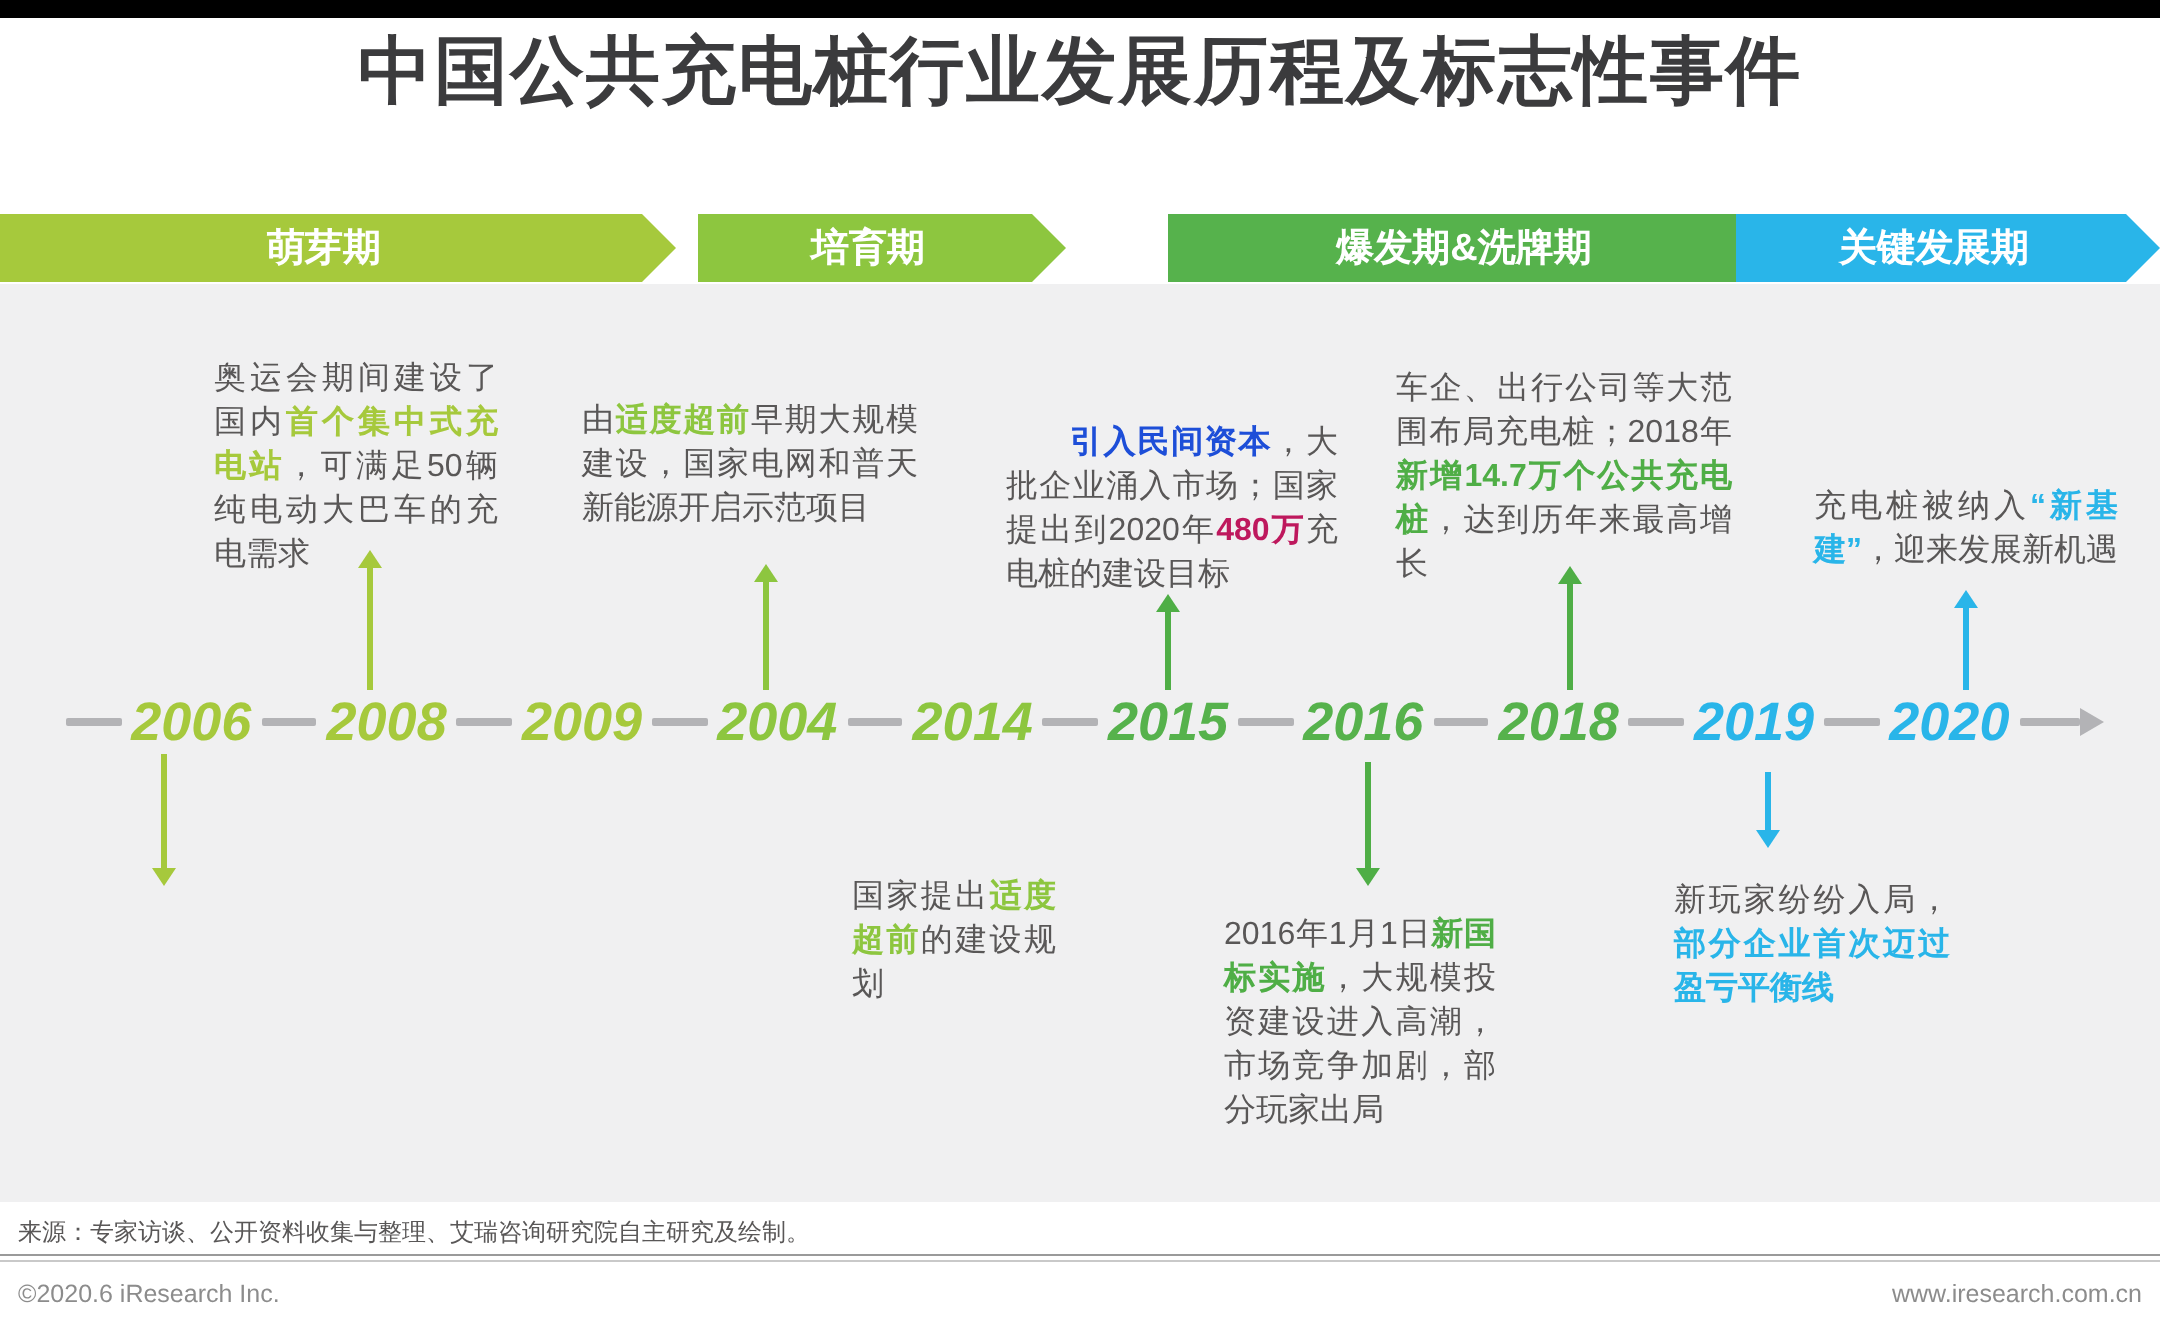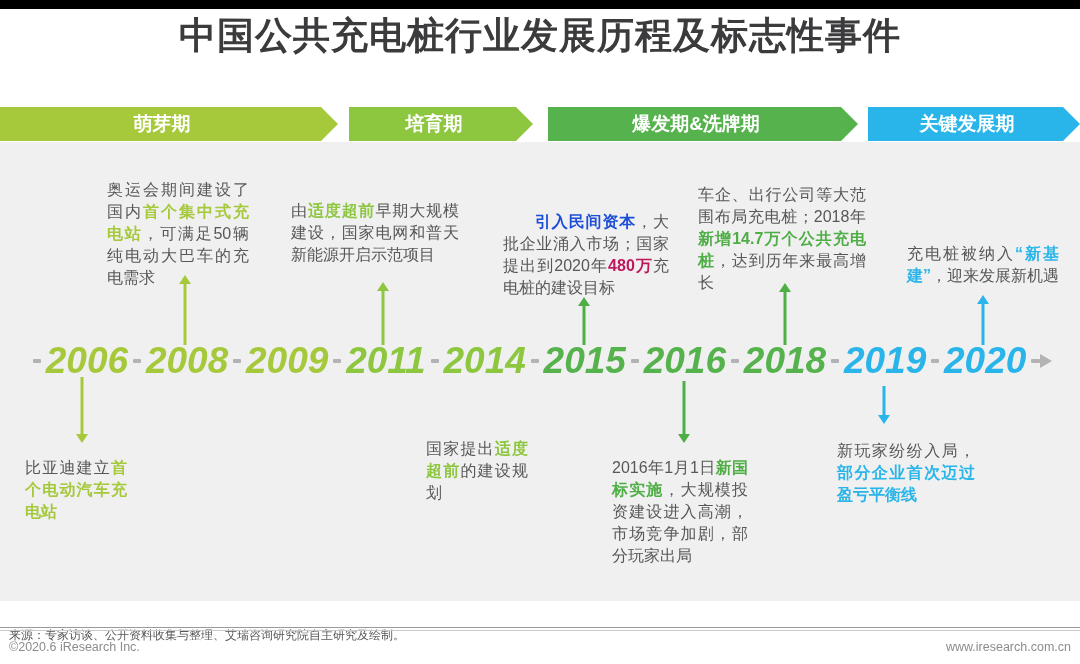--- a/index.html
+++ b/index.html
@@ -25,21 +25,21 @@
   .phase2{left:349px;width:184px;}
   .phase3{left:548px;width:310px;}
   .phase4{left:868px;width:212px;}
 
   
   .timeline{
     position:absolute;left:28px;top:345px;width:1026px;height:32px;
     display:flex;align-items:center;
   }
   .tl-dash{flex:1;height:4px;background:#b3b3b6;margin:0 5px;border-radius:1px;}
-  .tl-year{font-size:37px;font-weight:bold;font-style:italic;letter-spacing:0px;line-height:32px;}
+  .tl-year{font-size:27px;font-weight:bold;font-style:italic;letter-spacing:0px;line-height:32px;}
   .tl-end{flex:1.1;height:4px;background:#b3b3b6;margin:0 14px 0 5px;position:relative;border-radius:1px;}
   .tl-end::after{
     content:"";position:absolute;right:-12px;top:50%;transform:translateY(-50%);
     border-top:7px solid transparent;border-bottom:7px solid transparent;border-left:12px solid #b3b3b6;
   }
 
   
   .varrow{position:absolute;width:14px;}
   .varrow .shaft{position:absolute;left:50%;transform:translateX(-50%);width:3px;background:currentColor;}
   .varrow.up .shaft{top:8px;bottom:0;}
@@ -54,39 +54,39 @@
   }
 
   
   .event{
     position:absolute;font-size:16px;line-height:22px;color:#595757;
     text-align:justify;
   }
   .event span.hl{font-weight:bold;}
 
   
-  .source{position:absolute;left:9px;top:608px;font-size:12px;color:#595757;margin-top:19px;}
+  .source{position:absolute;left:9px;top:608px;font-size:12px;color:#595757;}
   .rule{position:absolute;left:0;top:627px;width:1080px;height:2px;border-top:1px solid #9a9a9a;border-bottom:1px solid #c9c9c9;}
   .copyright{position:absolute;left:9px;top:640px;font-size:12.5px;color:#8c8c8c;}
   .website{position:absolute;right:9px;top:640px;font-size:12.5px;color:#8c8c8c;}
 </style>
 </head>
 <body>
 
 <div id="stage">
 
   <div class="topbar"></div>
 
   <div class="title">中国公共充电桩行业发展历程及标志性事件</div>
 
   <div class="graypanel"></div>
 
   <div class="phase phase2" style="background: rgb(141, 198, 63);">培育期</div>
   <div class="phase phase1" style="background: rgb(166, 201, 60);">萌芽期</div>
-  <div class="phase phase3" style="background: rgb(86, 178, 76);">爆发期&amp;洗牌期</div>
+  <div class="phase phase3" style="background: rgb(86, 178, 76); margin-left: 36px;">爆发期&amp;洗牌期</div>
   <div class="phase phase4" style="background: rgb(41, 181, 233);">关键发展期</div>
 
   <div class="event" style="left:107px;top:179px;width:142px;"><span>奥运会期间建设了国内</span><span class="hl" style="color: rgb(166, 201, 60);">首个集中式充电站</span><span>，可满足50辆纯电动大巴车的充电需求</span></div>
   <div class="event" style="left:291px;top:200px;width:168px;"><span>由</span><span class="hl" style="color: rgb(141, 198, 63);">适度超前</span><span>早期大规模建设，国家电网和普天新能源开启示范项目</span></div>
   <div class="event" style="left:503px;top:211px;width:166px;"><span class="hl" style="color: #1d4ed8; margin-left: 32px;">引入民间资本</span><span>，大批企业涌入市场；国家提出到2020年</span><span class="hl" style="color: #be185d;">480万</span><span>充电桩的建设目标</span></div>
   <div class="event" style="left:698px;top:184px;width:168px;"><span>车企、出行公司等大范围布局充电桩；2018年</span><span class="hl" style="color: rgb(79, 174, 70);">新增14.7万个公共充电桩</span><span>，达到历年来最高增长</span></div>
   <div class="event" style="left:907px;top:243px;width:152px;"><span>充电桩被纳入</span><span class="hl" style="color: rgb(41, 181, 233);">“新基建”</span><span>，迎来发展新机遇</span></div>
 
   <div class="varrow up" style="left: 178px; top: 275px; height: 70px; color: rgb(166, 201, 60);">
       <i class="shaft"></i>
@@ -105,21 +105,21 @@
     </div>
 
   <div class="timeline">
     <span class="tl-dash"></span>
     <span class="tl-year" style="color: rgb(166, 201, 60);">2006</span>
     <span class="tl-dash"></span>
     <span class="tl-year" style="color: rgb(166, 201, 60);">2008</span>
     <span class="tl-dash"></span>
     <span class="tl-year" style="color: rgb(166, 201, 60);">2009</span>
     <span class="tl-dash"></span>
-    <span class="tl-year" style="color: rgb(141, 198, 63);">2011</span>
+    <span class="tl-year" style="color: rgb(141, 198, 63);">2004</span>
     <span class="tl-dash"></span>
     <span class="tl-year" style="color: rgb(141, 198, 63);">2014</span>
     <span class="tl-dash"></span>
     <span class="tl-year" style="color: rgb(86, 178, 76);">2015</span>
     <span class="tl-dash"></span>
     <span class="tl-year" style="color: rgb(86, 178, 76);">2016</span>
     <span class="tl-dash"></span>
     <span class="tl-year" style="color: rgb(86, 178, 76);">2018</span>
     <span class="tl-dash"></span>
     <span class="tl-year" style="color: rgb(41, 181, 233);">2019</span>
@@ -131,21 +131,20 @@
   <div class="varrow down" style="left: 75px; top: 377px; height: 66px; color: rgb(166, 201, 60);">
       <i class="shaft"></i>
     </div>
   <div class="varrow down" style="left: 677px; top: 381px; height: 62px; color: rgb(79, 174, 70);">
       <i class="shaft"></i>
     </div>
   <div class="varrow down" style="left: 877px; top: 386px; height: 38px; color: rgb(41, 181, 233);">
       <i class="shaft"></i>
     </div>
 
-  <div class="event" style="left:25px;top:457px;width:102px;"><span>比亚迪建立</span><span class="hl" style="color: rgb(166, 201, 60);">首个电动汽车充电站</span></div>
   <div class="event" style="left:426px;top:438px;width:102px;"><span>国家提出</span><span class="hl" style="color: rgb(141, 198, 63);">适度超前</span><span>的建设规划</span></div>
   <div class="event" style="left:612px;top:457px;width:136px;"><span>2016年1月1日</span><span class="hl" style="color: rgb(79, 174, 70);">新国标实施</span><span>，大规模投资建设进入高潮，市场竞争加剧，部分玩家出局</span></div>
   <div class="event" style="left:837px;top:440px;width:138px;"><span>新玩家纷纷入局，</span><span class="hl" style="color: rgb(41, 181, 233);">部分企业首次迈过盈亏平衡线</span></div>
 
   <div class="source">来源：专家访谈、公开资料收集与整理、艾瑞咨询研究院自主研究及绘制。</div>
   <div class="rule"></div>
   <div class="copyright">©2020.6 iResearch Inc.</div>
   <div class="website">www.iresearch.com.cn</div>
 
 </div>

